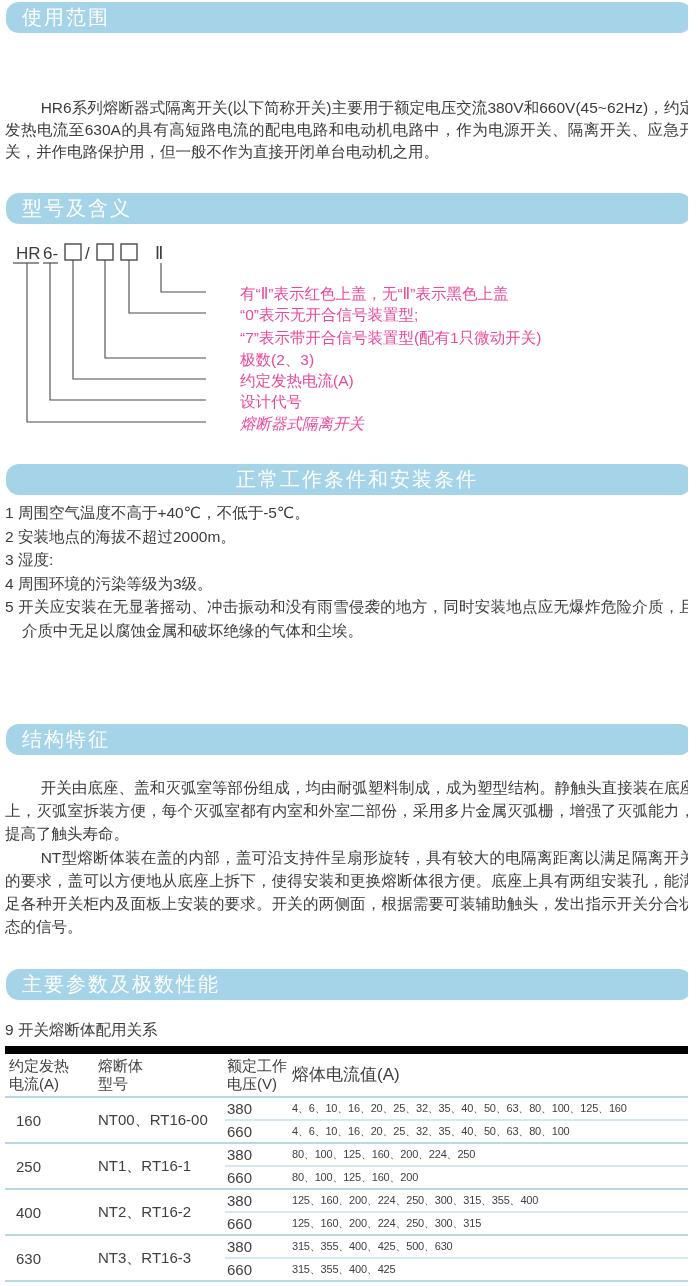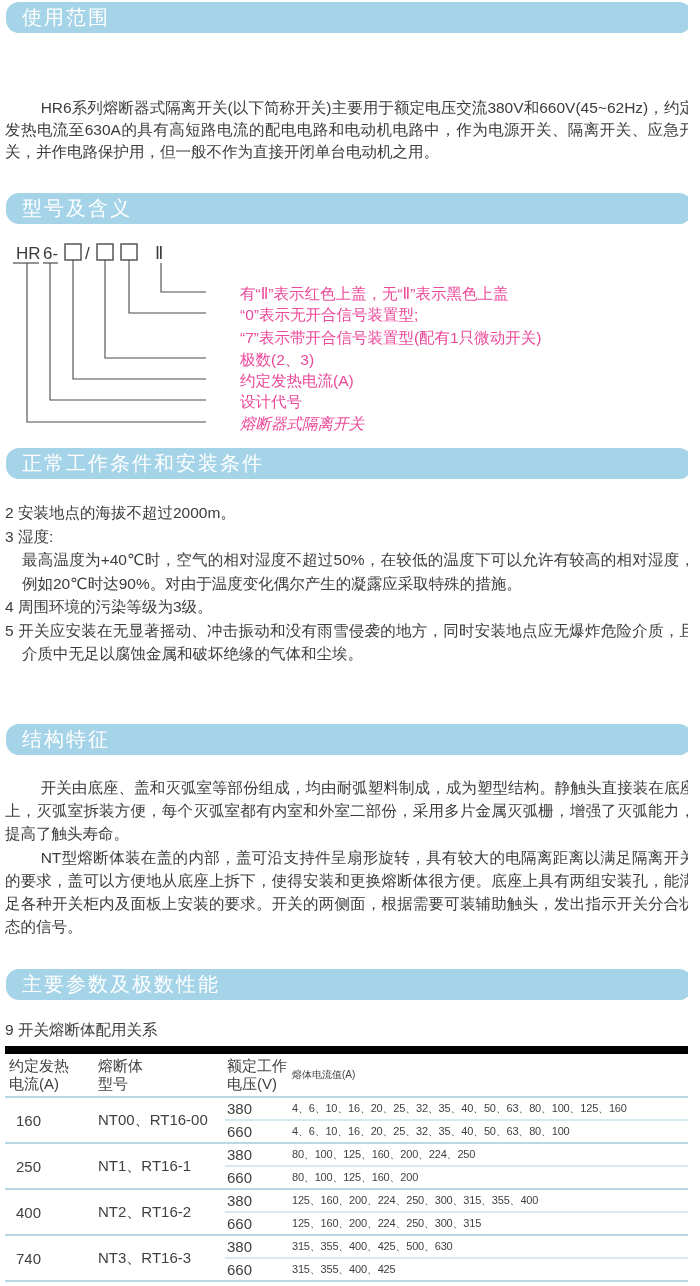--- a/index.html
+++ b/index.html
@@ -33,21 +33,21 @@
     font-weight:normal;text-align:left;vertical-align:middle;
     height:42px;border-bottom:2px solid #b8d8e2;padding:0;
   }
   table.fuse th span{display:block;line-height:18px;}
   table.fuse td{height:21px;padding:0;vertical-align:middle;}
   .c1{width:88px;padding-left:11px !important;}
   th.c1{padding-left:4px !important;}
   .c2{width:132px;padding-left:5px !important;}
   .c3{width:64px;padding-left:2px !important;}
   .c4{width:408px;padding-left:3px !important;font-size:11px;letter-spacing:-0.2px;white-space:nowrap;}
-  th.c4{font-size:10px;letter-spacing:0;}
+  th.c4{font-size:17px;letter-spacing:0;}
   td.subsep{border-bottom:2px solid #d5e9f0;}
   tr.gend td{border-bottom:2px solid #b8d8e2;}
   td.span2{border-bottom:2px solid #b8d8e2;}
 </style>
 </head>
 <body>
 
 <div class="page">
 
   <div class="bar" style="top:2px;">
@@ -82,27 +82,27 @@
     <polyline points="27,30 27,189 206,189" fill="none" stroke="#4a4a4a" stroke-width="1.1"></polyline>
   </svg>
   <div class="dlabel" style="top:284px;">有“Ⅱ”表示红色上盖，无“Ⅱ”表示黑色上盖</div>
   <div class="dlabel" style="top:305px;">“0”表示无开合信号装置型;</div>
   <div class="dlabel" style="top:328px;">“7”表示带开合信号装置型(配有1只微动开关)</div>
   <div class="dlabel" style="top:350px;">极数(2、3)</div>
   <div class="dlabel" style="top:371px;">约定发热电流(A)</div>
   <div class="dlabel" style="top:392px;">设计代号</div>
   <div class="dlabel" style="top:414px;font-style:italic;">熔断器式隔离开关</div>
 
-  <div class="bar" style="top:448px;">
+  <div class="bar" style="top:464px;text-align:center;">
     <span>正常工作条件和安装条件</span>
   </div>
   <div class="txt s3">
+    <div class="hang">1 周围空气温度不高于+40℃，不低于-5℃。</div>
     <div class="hang">2 安装地点的海拔不超过2000m。</div>
     <div class="hang">3 湿度:</div>
-    <div class="sub">最高温度为+40℃时，空气的相对湿度不超过50%，在较低的温度下可以允许有较高的相对湿度，例如20℃时达90%。对由于温度变化偶尔产生的凝露应采取特殊的措施。</div>
     <div class="hang">4 周围环境的污染等级为3级。</div>
     <div class="hang">5 开关应安装在无显著摇动、冲击振动和没有雨雪侵袭的地方，同时安装地点应无爆炸危险介质，且介质中无足以腐蚀金属和破坏绝缘的气体和尘埃。</div>
   </div>
 
   <div class="bar" style="top:724px;">
     <span>结构特征</span>
   </div>
   <div class="txt s4">
     <p class="ind">开关由底座、盖和灭弧室等部份组成，均由耐弧塑料制成，成为塑型结构。静触头直接装在底座上，灭弧室拆装方便，每个灭弧室都有内室和外室二部份，采用多片金属灭弧栅，增强了灭弧能力，提高了触头寿命。</p>
     <p class="ind">NT型熔断体装在盖的内部，盖可沿支持件呈扇形旋转，具有较大的电隔离距离以满足隔离开关的要求，盖可以方便地从底座上拆下，使得安装和更换熔断体很方便。底座上具有两组安装孔，能满足各种开关柜内及面板上安装的要求。开关的两侧面，根据需要可装辅助触头，发出指示开关分合状态的信号。</p>
@@ -165,21 +165,21 @@
           <td class="c1 span2" rowspan="2">400</td>
           <td class="c2 span2" rowspan="2">NT2、RT16-2</td>
           <td class="c3 subsep">380</td>
           <td class="c4 subsep">125、160、200、224、250、300、315、355、400</td>
         </tr>
         <tr class="gend">
           <td class="c3">660</td>
           <td class="c4">125、160、200、224、250、300、315</td>
         </tr>
         <tr>
-          <td class="c1 span2" rowspan="2">740</td>
+          <td class="c1 span2" rowspan="2">630</td>
           <td class="c2 span2" rowspan="2">NT3、RT16-3</td>
           <td class="c3 subsep">380</td>
           <td class="c4 subsep">315、355、400、425、500、630</td>
         </tr>
         <tr class="gend">
           <td class="c3">660</td>
           <td class="c4">315、355、400、425</td>
         </tr>
       </tbody>
     </table>

